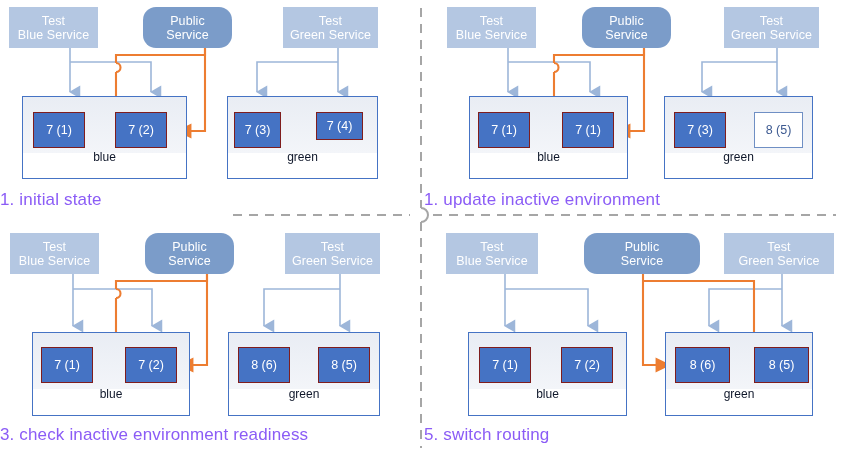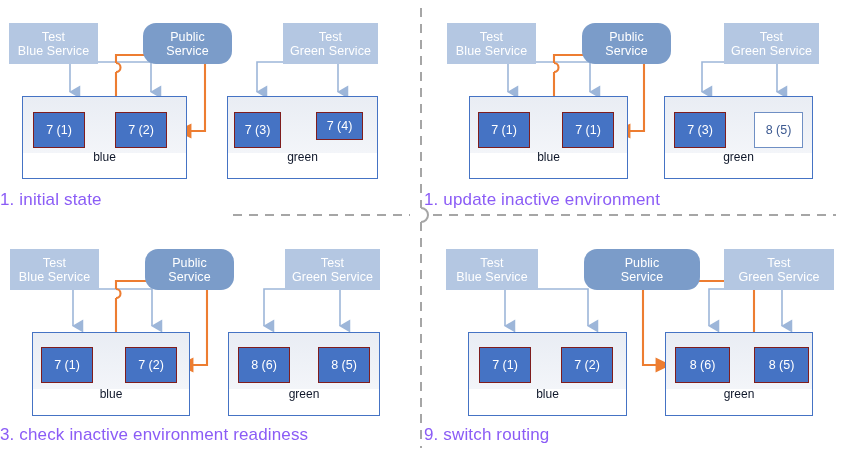--- a/index.html
+++ b/index.html
@@ -6,21 +6,21 @@
   body{width:848px;height:456px;overflow:hidden;
        font-family:"Liberation Sans","DejaVu Sans",sans-serif;}
   #stage{position:relative;width:848px;height:456px;}
 
   .quad{position:absolute;width:424px;height:228px;}
 
   
   .svc{position:absolute;box-sizing:border-box;
        display:flex;align-items:center;justify-content:center;
        text-align:center;color:#ffffff;font-size:12.5px;line-height:14px;
-       letter-spacing:.1px;margin-top:16px;}
+       letter-spacing:.1px;}
   .svc.light{background:#b4c7e2;}
   .svc.dark{background:#7b9cc9;border-radius:13px;}
 
   
   .env{position:absolute;box-sizing:border-box;
        border:1px solid #4573c4;background:#ffffff;}
   .env-shade{position:absolute;left:0;top:0;right:0;height:56px;
        background:linear-gradient(#e9edf4,#f3f5f9);}
   .env-label{position:absolute;left:0;right:0;bottom:14px;text-align:center;
        color:#0f172a;font-size:12px;}
@@ -293,16 +293,16 @@
       <div class="env-shade"></div>
       <div class="env-label">green</div>
     </div>
     <div class="pod filled" style="left:251px;top:119px;width:55px;height:36px">
       <span>8 (6)</span>
     </div>
     <div class="pod filled" style="left:330px;top:119px;width:55px;height:36px">
       <span>8 (5)</span>
     </div>
 
-    <div class="cap" style="top:197px">9. switch routing</div>
+    <div class="cap" style="top:197px">5. switch routing</div>
   </div>
 
 </div>
 
 </body></html>

